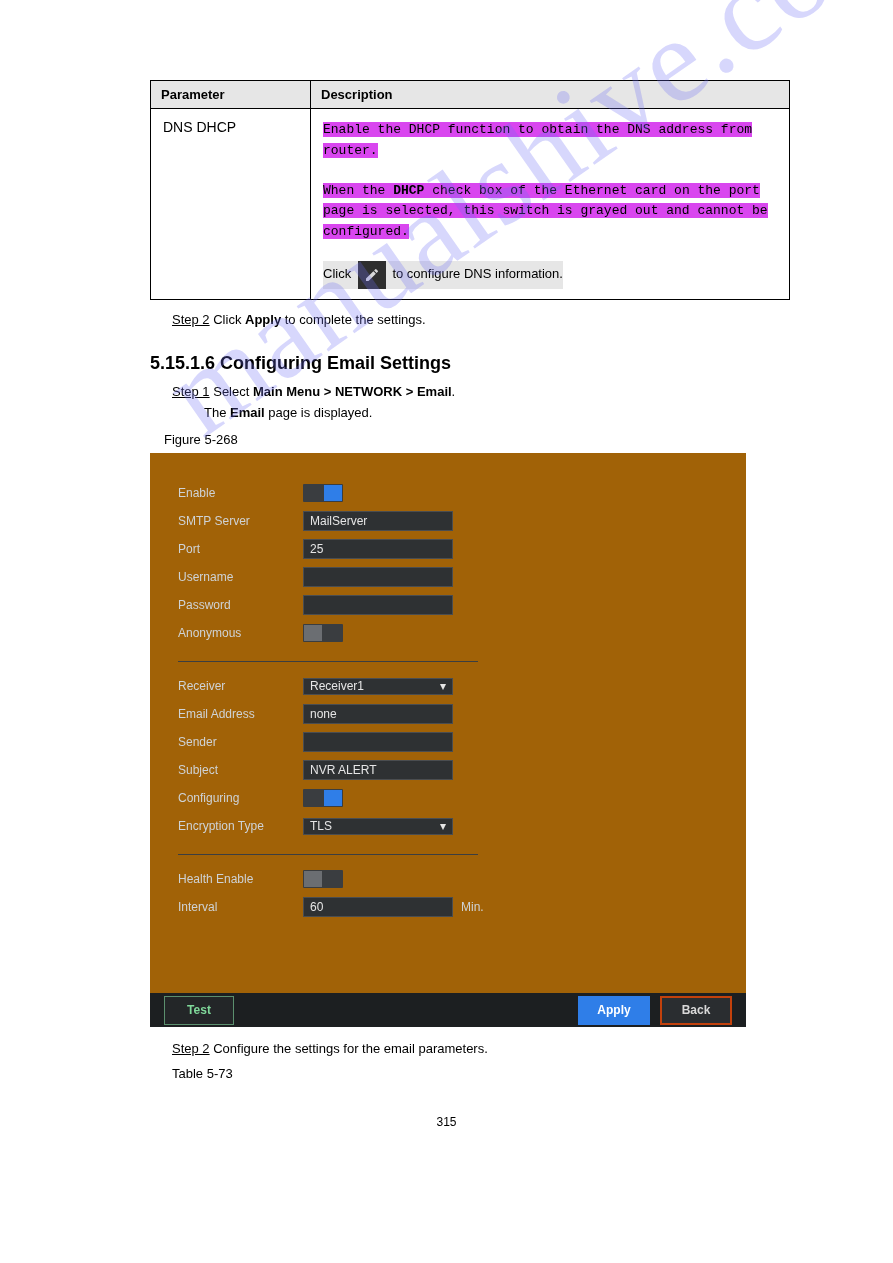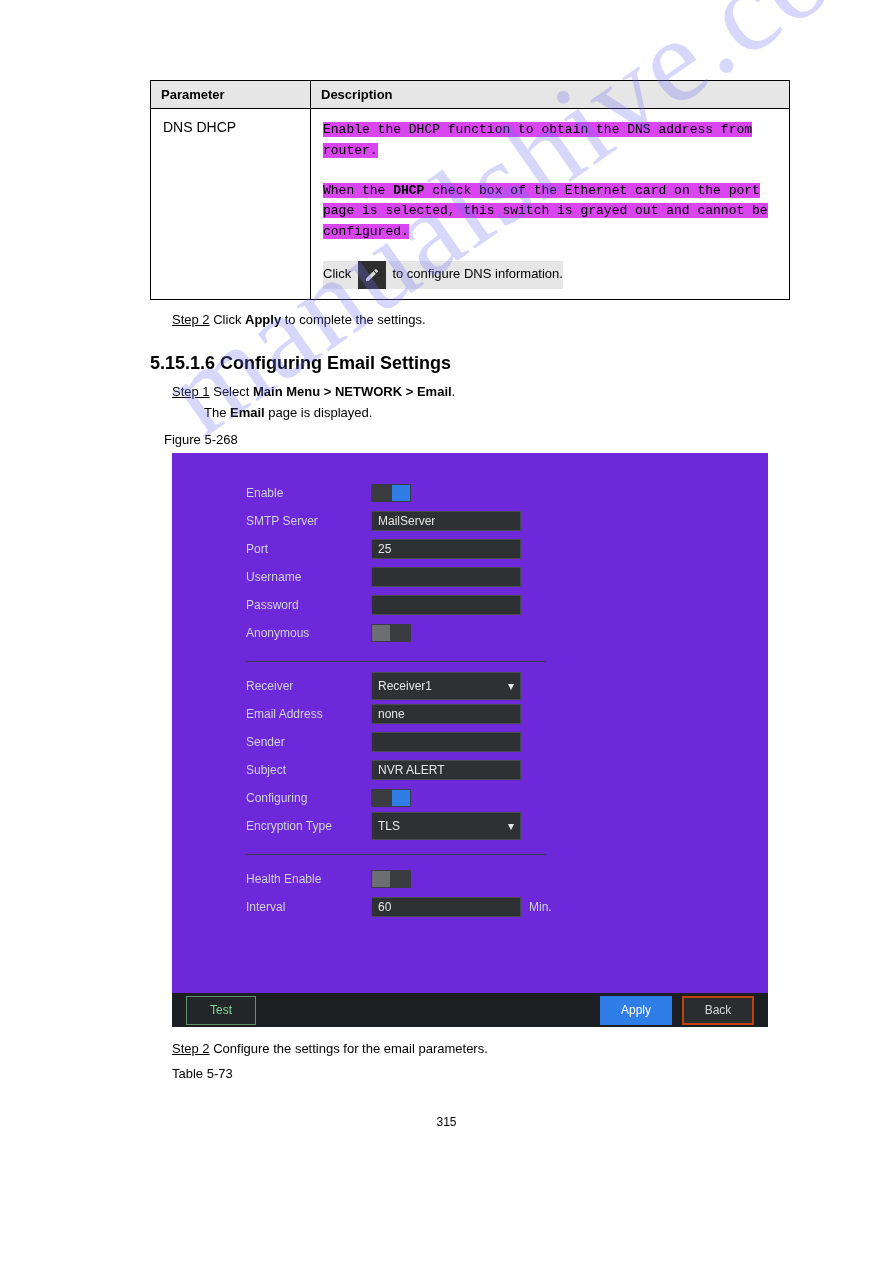--- a/index.html
+++ b/index.html
@@ -23,45 +23,45 @@
 
   .step { font-size: 13px; margin: 6px 0 4px 22px; }
   .step .u { text-decoration: underline; }
   .body-text { font-size: 13px; margin-left: 22px; line-height: 1.5; }
   .section-h { font-size: 18px; font-weight: bold; margin: 26px 0 10px 0; }
   .fig-caption { font-size: 13px; margin: 10px 0 6px 14px; }
   .tbl-caption { font-size: 13px; margin: 10px 0 6px 22px; }
   .bold { font-weight: bold; }
 
   
-  .shot { width: 596px; height: 574px; background: #6d28d9; margin-left: 22px; color: #cfd3d6; position: relative; font-size: 12px; padding-left: 46px; }
+  .shot { width: 596px; height: 574px; background: #a16207; color: #cfd3d6; position: relative; font-size: 12px; }
   .shot .rows { padding: 26px 28px 0 28px; }
   .shot .row { display: flex; align-items: center; height: 28px; }
   .shot .lbl { width: 125px; color: #cfd3d6; }
   .shot input[type=text], .shot input[type=password] {
     width: 150px; height: 20px; background: #2e3133; border: 1px solid #4a4d50; color: #e6e6e6;
     font-size: 12px; padding: 0 6px; outline: none;
   }
   .shot .selectwrap {
-    width: 150px; height: 28px; background: #2e3133; border: 1px solid #4a4d50; color: #e6e6e6;
+    width: 150px; height: 17px; background: #2e3133; border: 1px solid #4a4d50; color: #e6e6e6;
     font-size: 12px; padding: 0 6px; display: flex; align-items: center; justify-content: space-between;
   }
   .toggle { width: 40px; height: 18px; background: #3a3d40; position: relative; border-radius: 1px; }
   .toggle .knob { position: absolute; top: 1px; width: 18px; height: 16px; background: #2f7ee8; }
   .toggle.on .knob { right: 1px; }
   .toggle.off .knob { left: 1px; background: #6b6e72; }
   .hr { height: 1px; background: #3b3e41; margin: 14px 0 10px 0; width: 300px; }
   .minlbl { margin-left: 8px; color: #cfd3d6; }
 
   .shot .footer {
     position: absolute; left: 0; right: 0; bottom: 0; height: 34px;
     background: #1c1f21; display: flex; align-items: center; padding: 0 14px;
   }
   .btn { height: 29px; min-width: 70px; display: inline-flex; align-items: center; justify-content: center;
-    font-size: 12px; border: 1px solid #5b8f6e; color: #7fd89a; background: #232628; }
+    font-size: 12px; border: 1px solid #5b8f6e; color: #7fd89a; background: #232628; font-weight: bold; }
   .btn-apply { border: none; background: #2f7ee8; color: #fff; min-width: 72px; margin-left: auto; }
   .btn-back { border: 2px solid #c2410c; color: #d8d8d8; background: #2a2d30; min-width: 72px; margin-left: 10px; }
 
   .pageno { position: absolute; bottom: 18px; left: 0; right: 0; text-align: center; font-size: 12px; }
 
   
   .wm { position: absolute; left: 140px; top: 350px; font-size: 120px; font-weight: 400;
     color: rgba(110,110,245,0.28); transform: rotate(-35deg); transform-origin: left top;
     pointer-events: none; user-select: none; font-family: Georgia, 'Times New Roman', serif; letter-spacing: 2px; white-space: nowrap; }
 </style>

